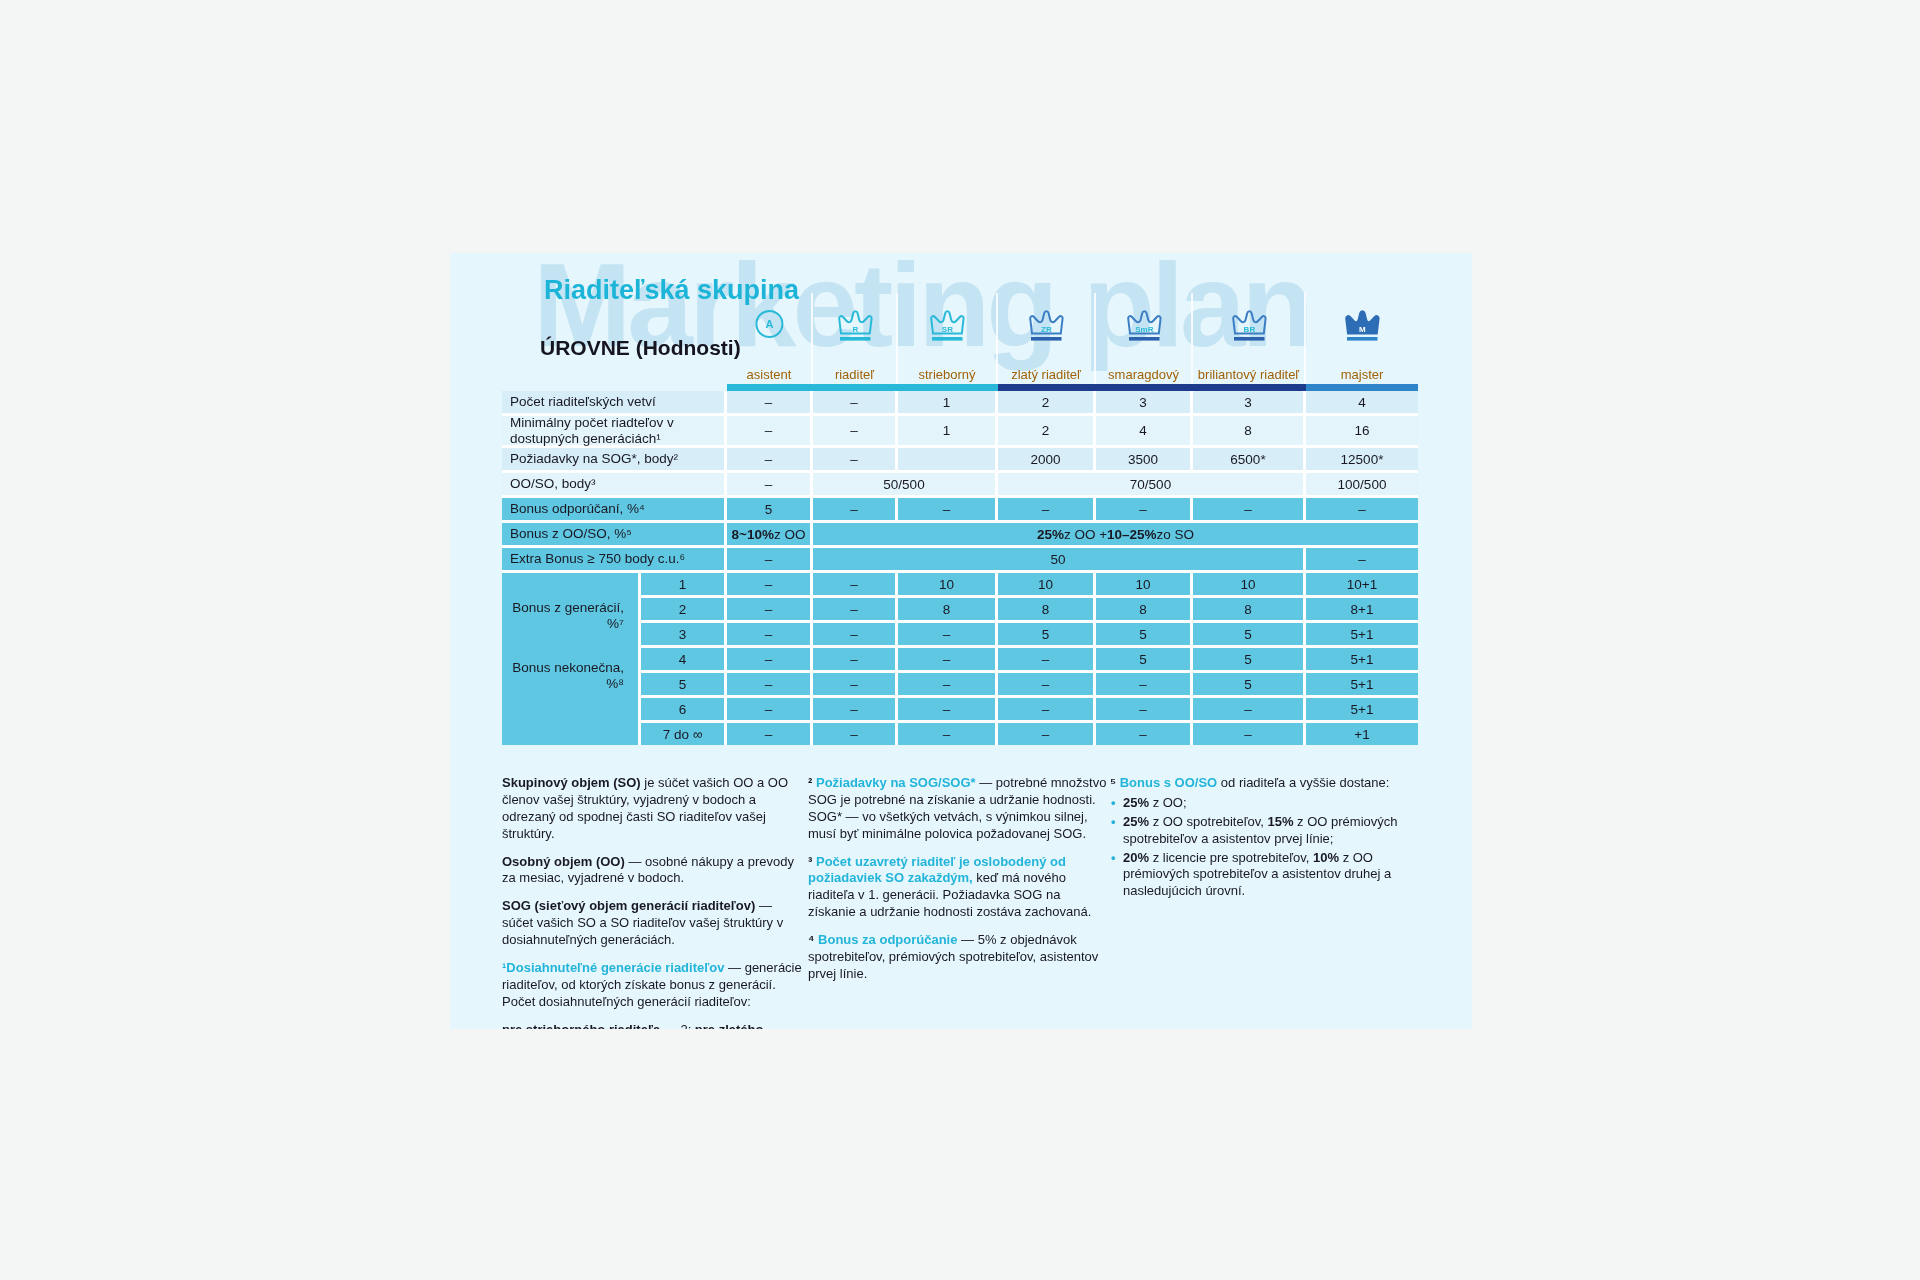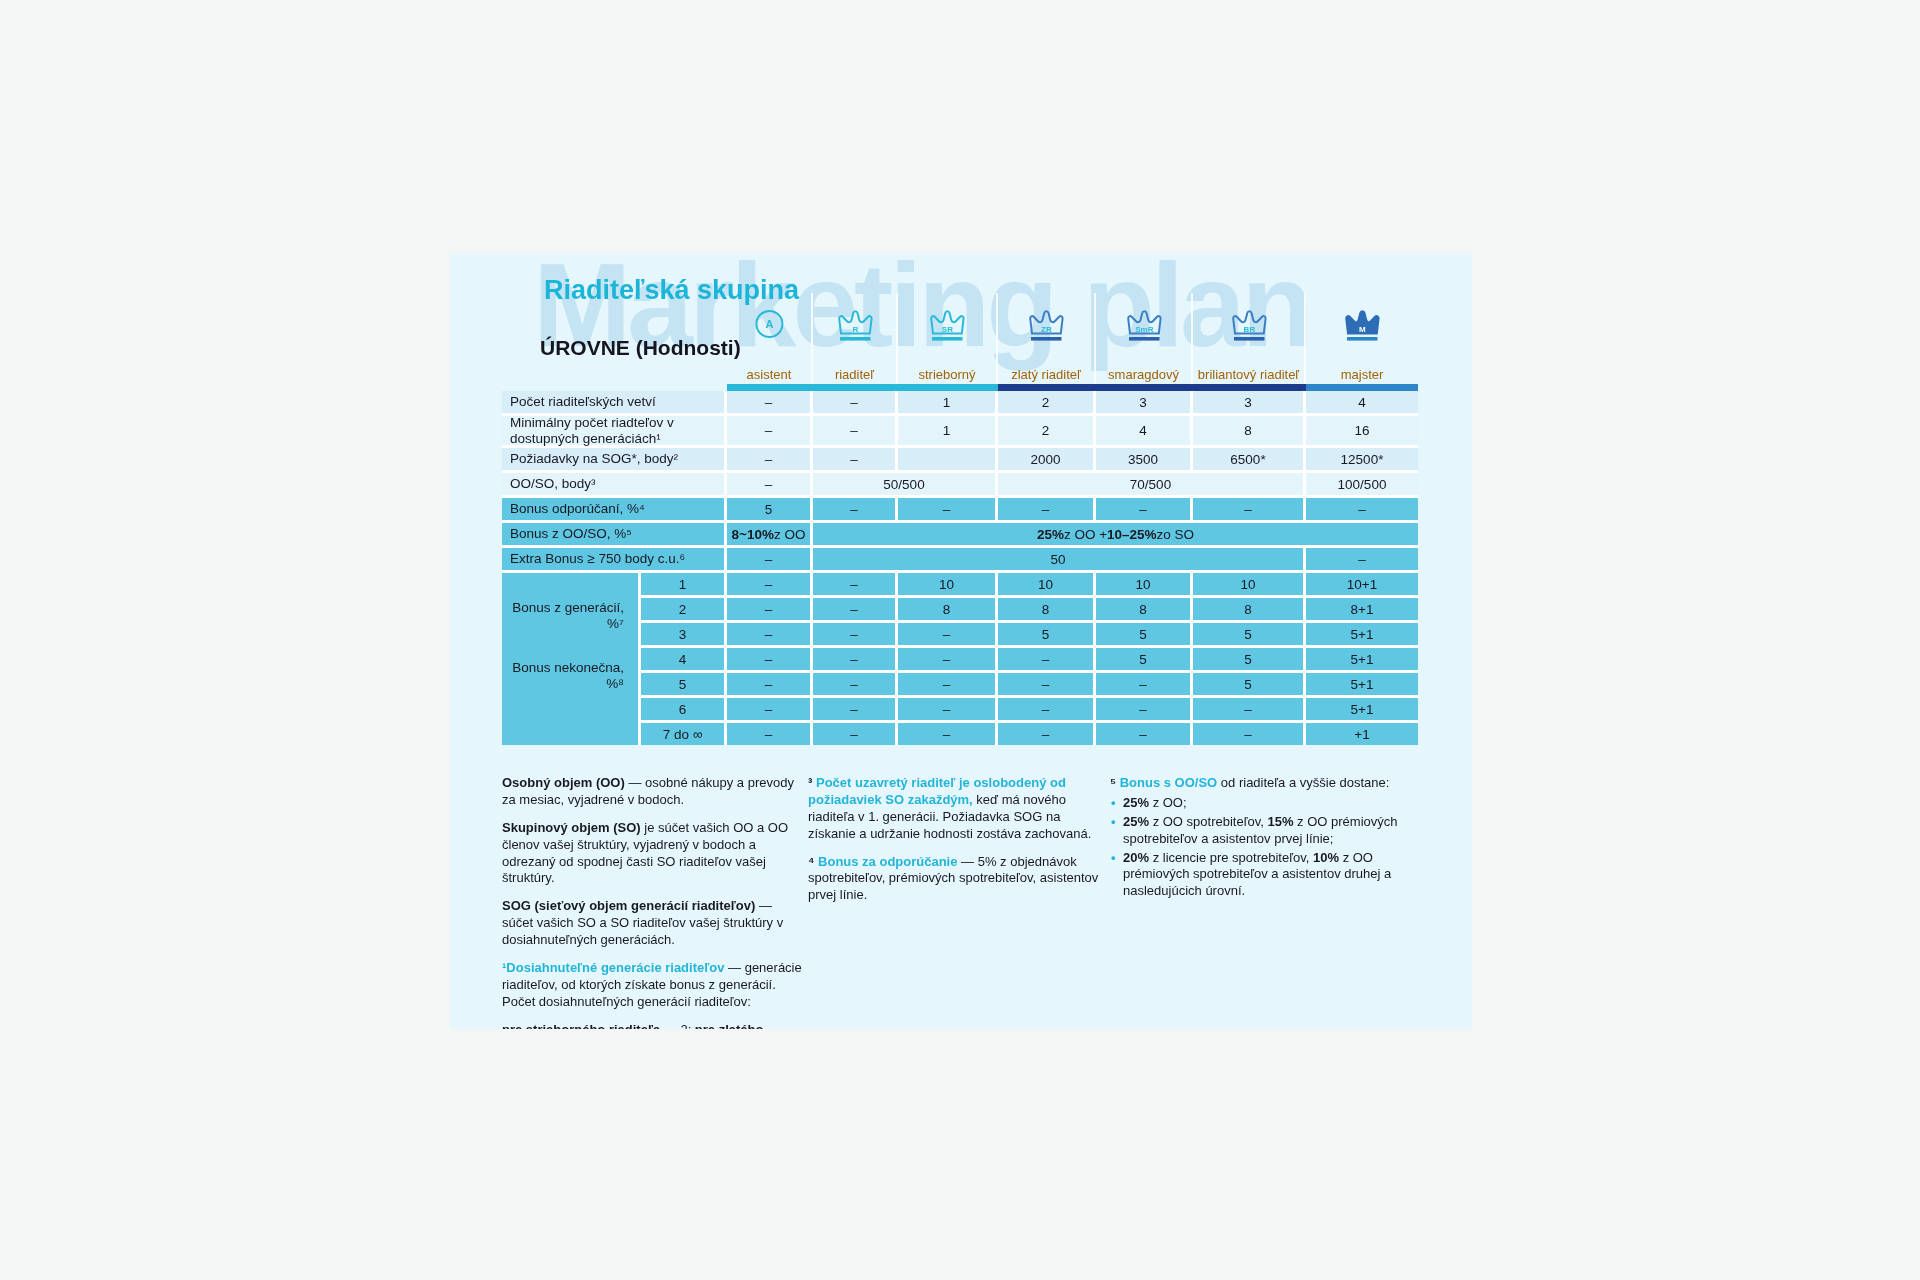--- a/index.html
+++ b/index.html
@@ -282,27 +282,28 @@
     <div class="c cy">–</div>
     <div class="c cy">–</div>
     <div class="c cy">–</div>
     <div class="c cy">–</div>
     <div class="c cy">–</div>
     <div class="c cy">+1</div>
   </div>
 
   <div class="fns">
     <div class="fcol f1">
+      <p class="fp"><span class="lead">Skupinový objem (SO)</span><span> je súčet vašich OO a OO členov vašej štruktúry, vyjadrený v bodoch a odrezaný od spodnej časti SO riaditeľov vašej štruktúry.</span></p>
       <p class="fp"><span class="lead">Osobný objem (OO)</span><span> — osobné nákupy a prevody za mesiac, vyjadrené v bodoch.</span></p>
-      <p class="fp"><span class="lead">Skupinový objem (SO)</span><span> je súčet vašich OO a OO členov vašej štruktúry, vyjadrený v bodoch a odrezaný od spodnej časti SO riaditeľov vašej štruktúry.</span></p>
       <p class="fp"><span class="lead">SOG (sieťový objem generácií riaditeľov)</span><span> — súčet vašich SO a SO riaditeľov vašej štruktúry v dosiahnuteľných generáciách.</span></p>
       <p class="fp"><span class="cylead">¹Dosiahnuteľné generácie riaditeľov</span><span> — generácie riaditeľov, od ktorých získate bonus z generácií. Počet dosiahnuteľných generácií riaditeľov:</span></p>
       <p class="fp"><span class="lead">pre strieborného riaditeľa</span><span> — 2; </span><span class="lead">pre zlatého riaditeľa</span></p>
     </div>
     <div class="fcol f2">
+      <p class="fp"><span class="fsup">²</span><span class="cylead"> Požiadavky na SOG/SOG*</span><span> — potrebné množstvo SOG je potrebné na získanie a udržanie hodnosti. SOG* — vo všetkých vetvách, s výnimkou silnej, musí byť minimálne polovica požadovanej SOG.</span></p>
       <p class="fp"><span class="fsup">³</span><span class="cylead"> Počet uzavretý riaditeľ je oslobodený od požiadaviek SO zakaždým,</span><span> keď má nového riaditeľa v 1. generácii. Požiadavka SOG na získanie a udržanie hodnosti zostáva zachovaná.</span></p>
       <p class="fp"><span class="fsup">⁴</span><span class="cylead"> Bonus za odporúčanie</span><span> — 5% z objednávok spotrebiteľov, prémiových spotrebiteľov, asistentov prvej línie.</span></p>
     </div>
     <div class="fcol f3">
       <p class="fp" style="margin-bottom:3px"><span class="fsup">⁵</span><span class="cylead"> Bonus s OO/SO</span><span> od riaditeľa a vyššie dostane:</span></p>
       <div class="blt"><span class="dot">•</span><span class="lead">25%</span><span> z OO;</span></div>
       <div class="blt"><span class="dot">•</span><span class="lead">25%</span><span> z OO spotrebiteľov, </span><span class="lead">15%</span><span> z OO prémiových spotrebiteľov a asistentov prvej línie;</span></div>
       <div class="blt" style="margin-bottom:11px"><span class="dot">•</span><span class="lead">20%</span><span> z licencie pre spotrebiteľov, </span><span class="lead">10%</span><span> z OO prémiových spotrebiteľov a asistentov druhej a nasledujúcich úrovní.</span></div>
     </div>
   </div>

